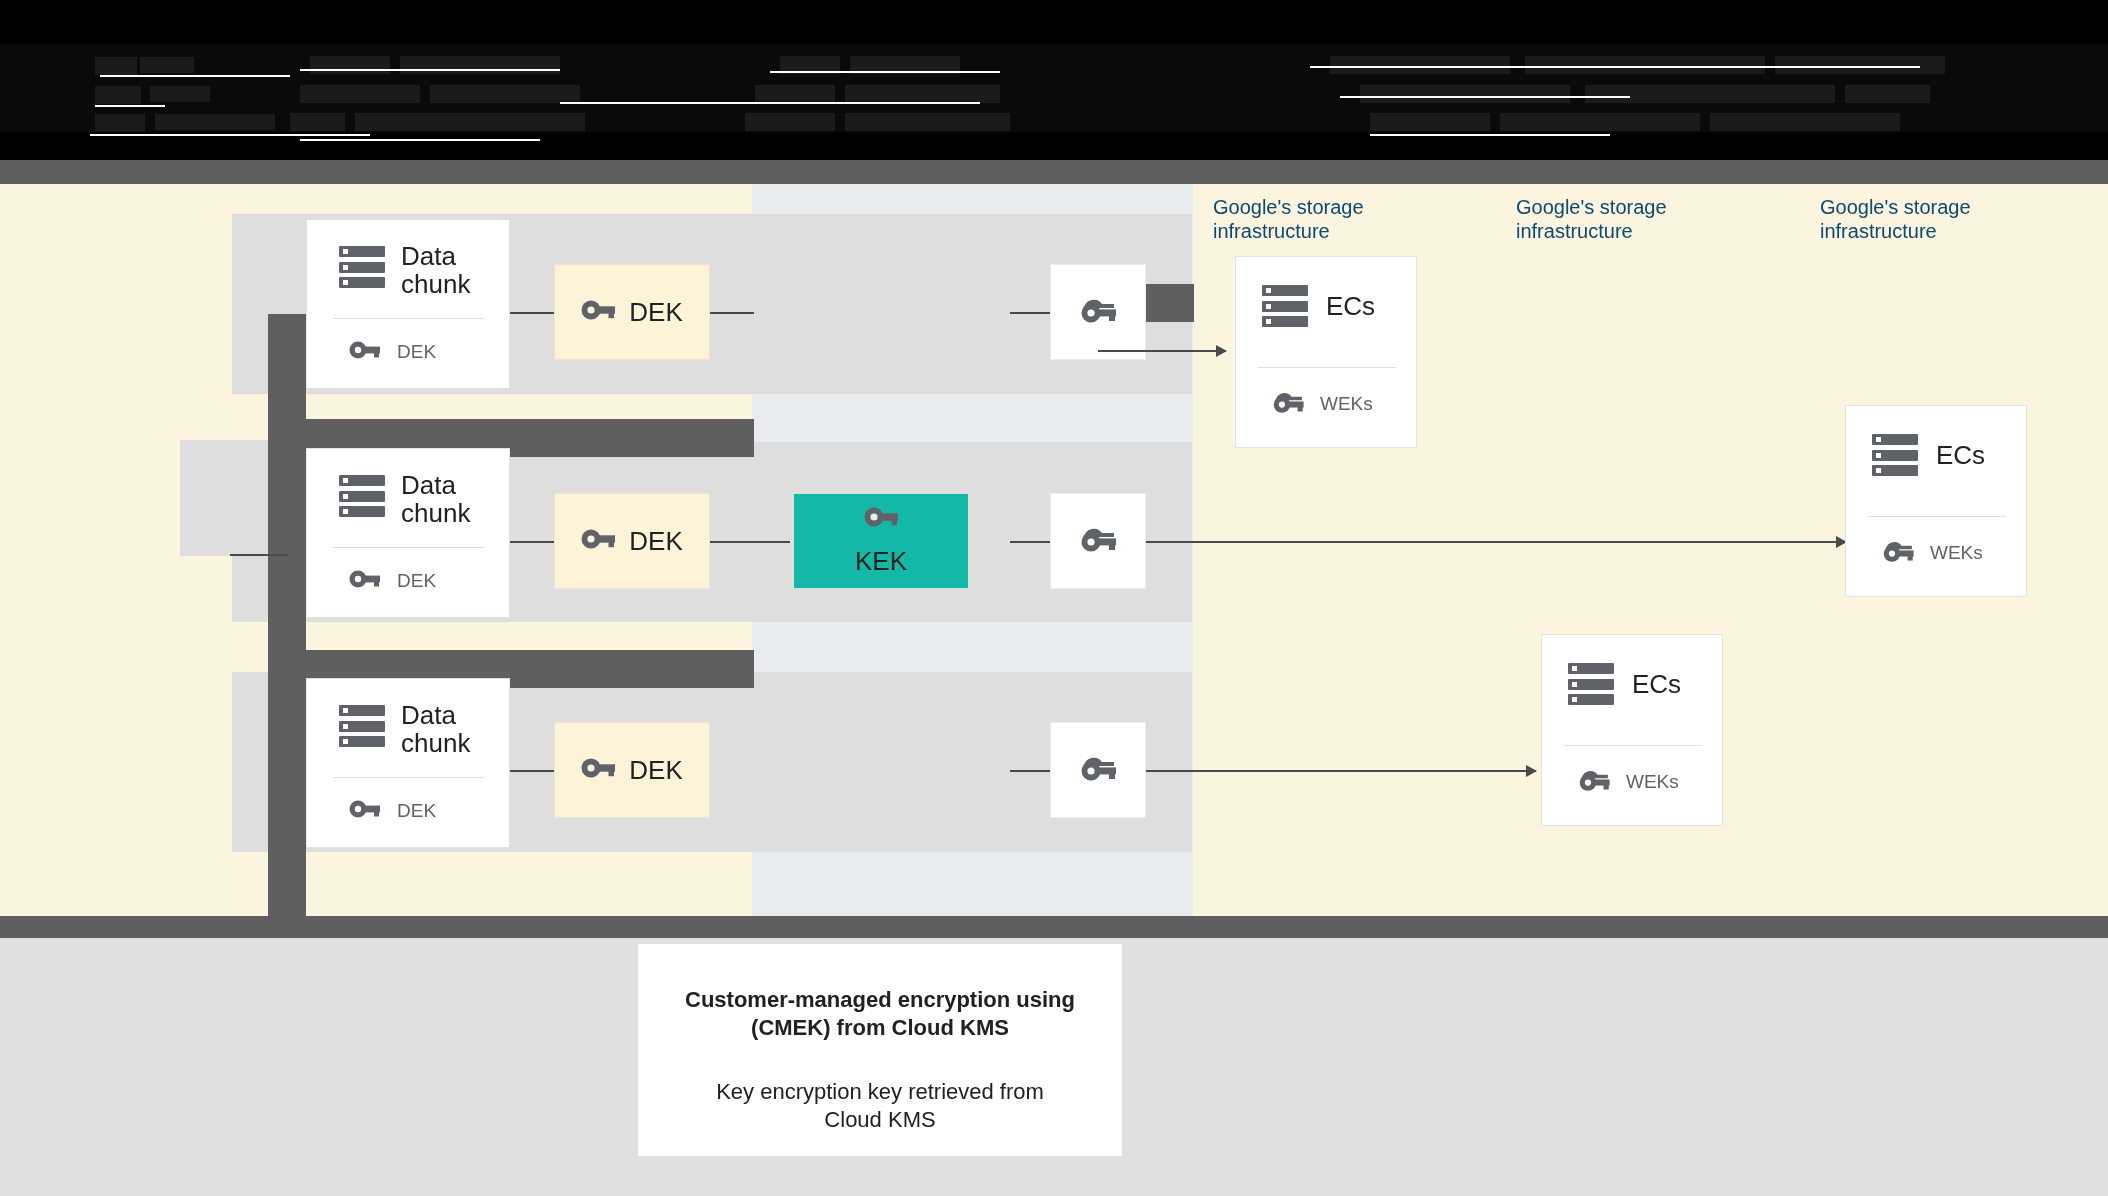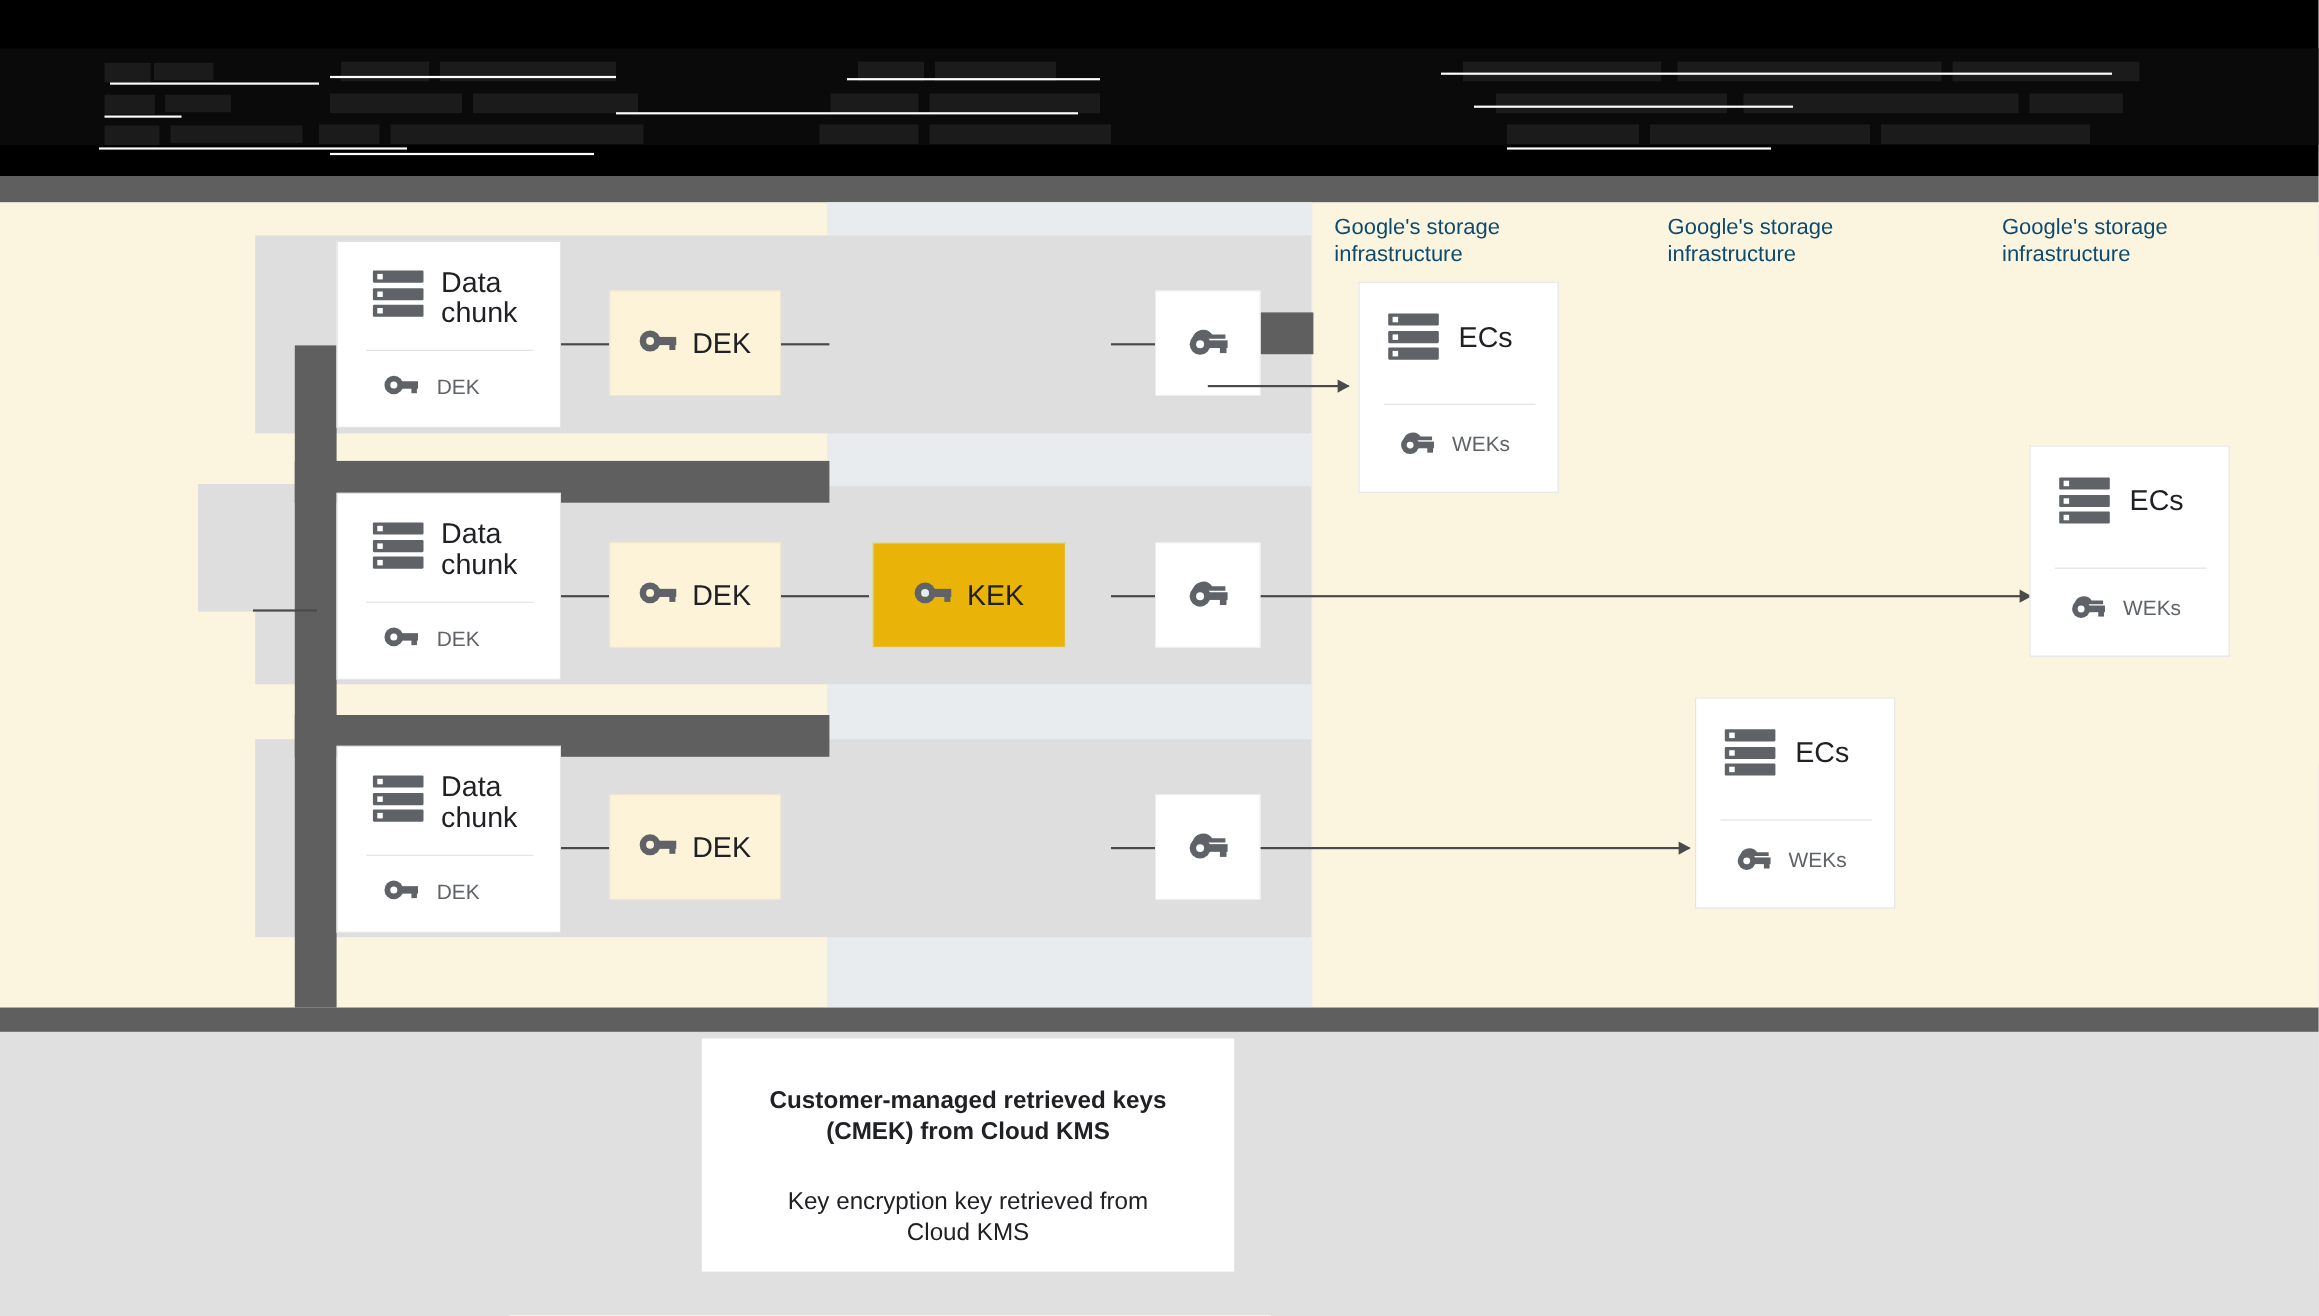--- a/index.html
+++ b/index.html
@@ -30,22 +30,22 @@
 
   
   .card{position:absolute;background:#fff;border:1px solid #e3e3e3;box-sizing:border-box;}
   .card-row{display:flex;align-items:center;justify-content:flex-end;}
   .card-title{font-size:26px;color:#202124;line-height:28px;}
   .card-sub{font-size:19px;color:#5f6368;}
   .divider{position:absolute;height:1px;background:#e0e0e0;}
 
   .box-dek{position:absolute;background:#fdf3d9;border:1px solid #efe6cc;box-sizing:border-box;
            display:flex;align-items:center;justify-content:center;gap:14px;}
-  .box-kek{position:absolute;background:#eab308;border:1px solid #d4e5da;box-sizing:border-box;
-           display:flex;align-items:center;justify-content:center;gap:14px;}
+  .box-kek{position:absolute;background:#14b8a6;border:1px solid #d4e5da;box-sizing:border-box;
+           display:flex;align-items:center;justify-content:center;gap:14px;flex-direction:column;}
   .box-label{font-size:26px;color:#202124;}
 
   .box-wek{position:absolute;background:#fff;border:1px solid #ededed;box-sizing:border-box;
            display:flex;align-items:center;justify-content:center;}
 
   .infra-label{position:absolute;font-size:20px;line-height:24px;color:#0c4a6e;width:230px;}
 
   
   .svr{width:46px;height:42px;display:flex;flex-direction:column;justify-content:space-between;flex:0 0 auto;}
   .svr i{display:block;height:11px;background:#5f6368;position:relative;border-radius:1px;}
@@ -373,19 +373,19 @@
         </span>
         <span class="card-sub">WEKs</span>
       </div>
     </div>
 
   </div>
 
   <div class="caption-zone"></div>
   <div class="caption-topbar"></div>
   <div class="caption-box">
-    <div class="cap-b" style="margin-top:42px;">Customer-managed retrieved keys</div>
+    <div class="cap-b" style="margin-top:42px;">Customer-managed encryption using</div>
     <div class="cap-b">(CMEK) from Cloud KMS</div>
     <div class="cap-n" style="margin-top:36px;">Key encryption key retrieved from</div>
     <div class="cap-n"><b>Cloud KMS</b></div>
   </div>
 
 </div>
 
 </body></html>

